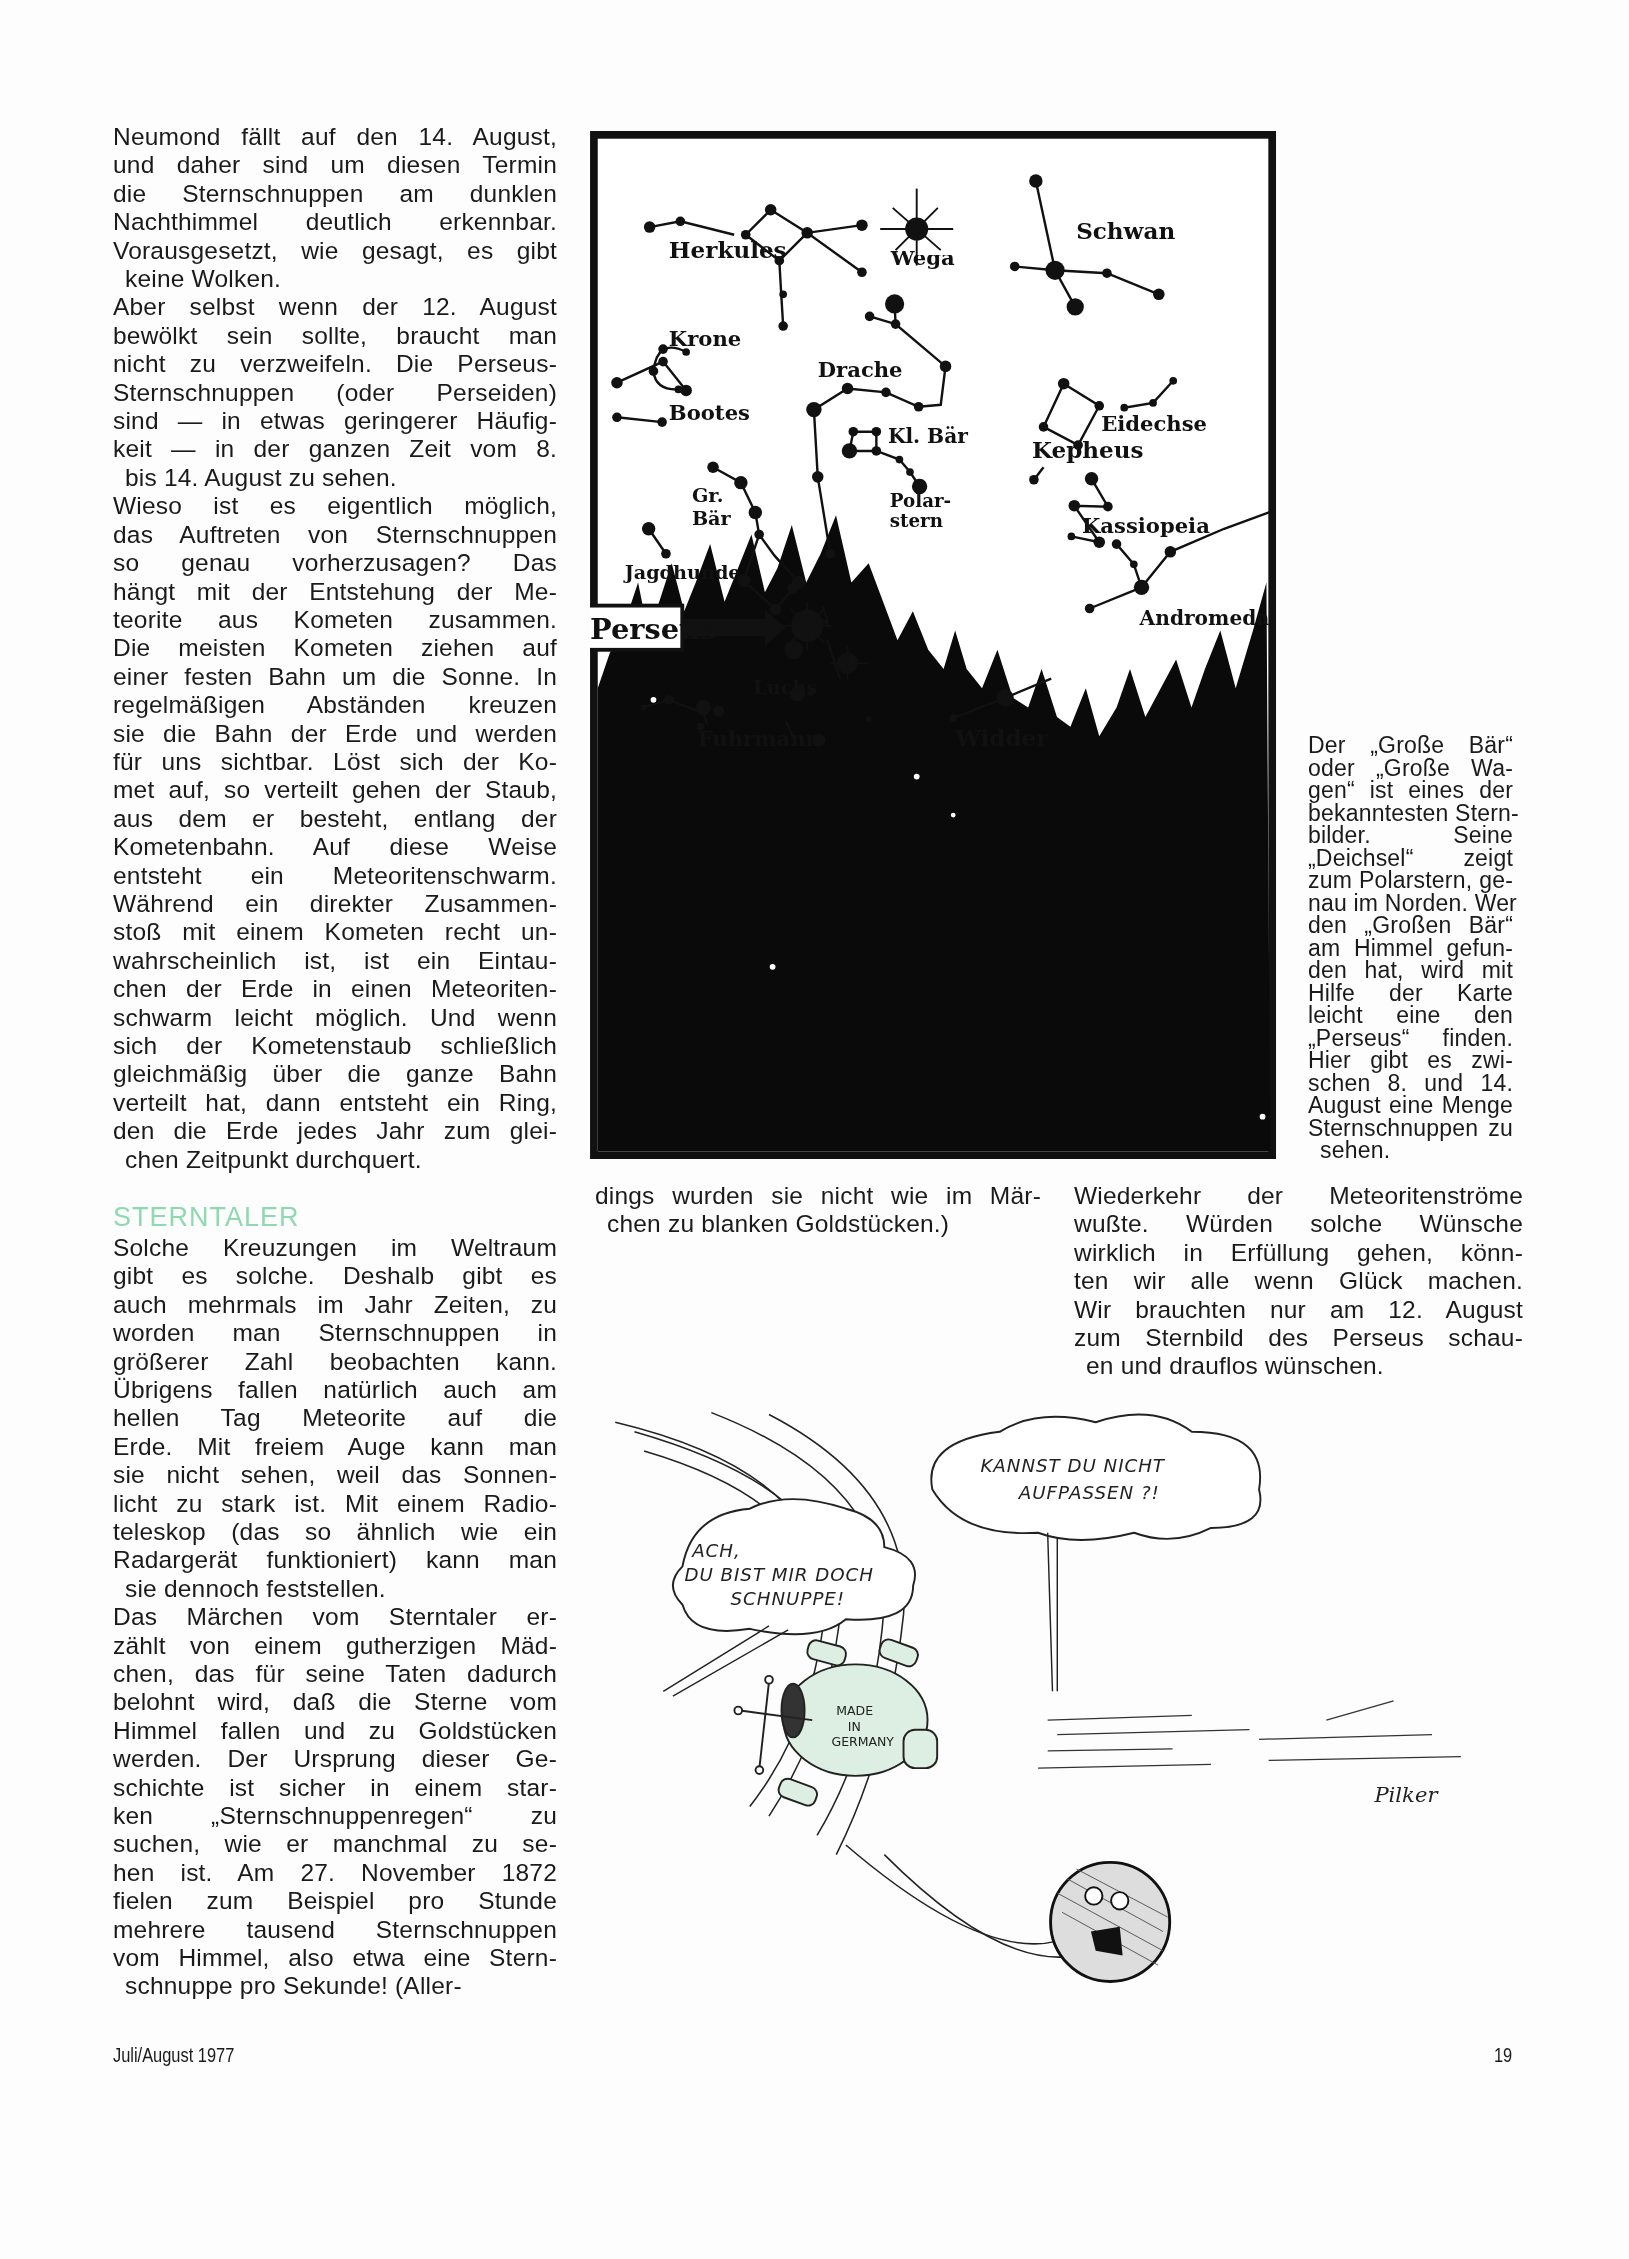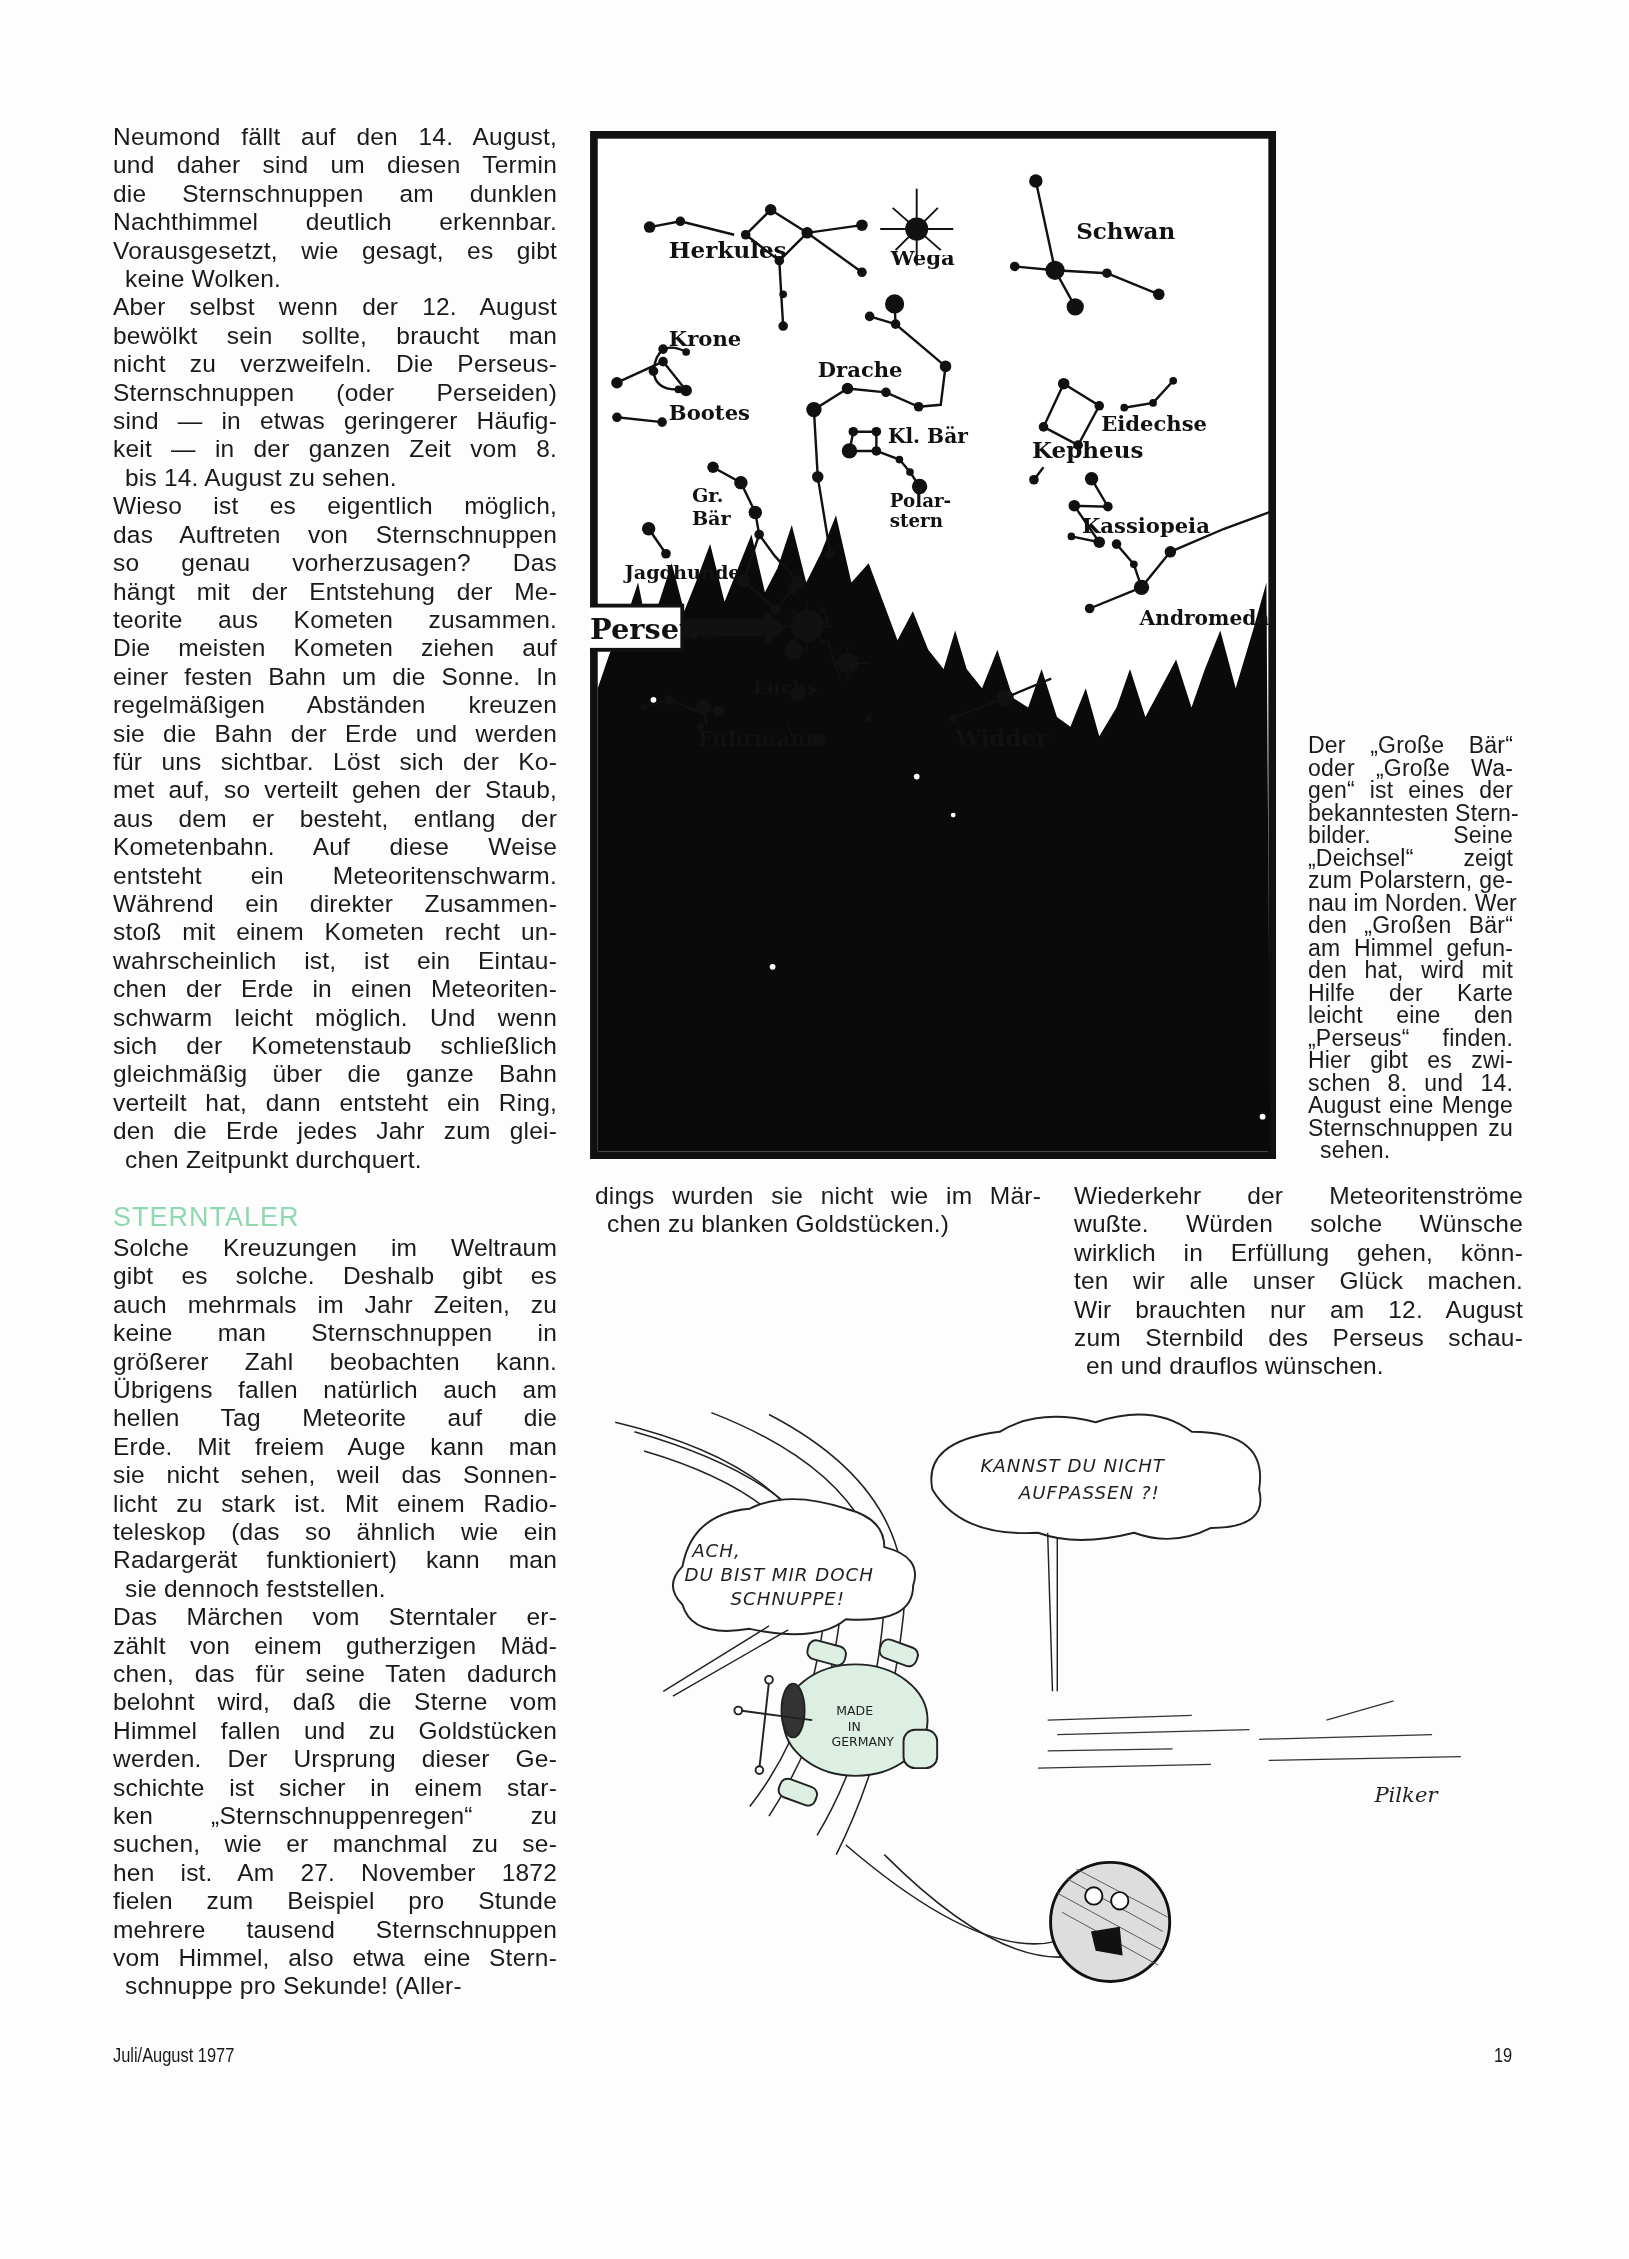--- a/index.html
+++ b/index.html
@@ -67,21 +67,21 @@
       <span class="line">gleichmäßig über die ganze Bahn</span>
       <span class="line">verteilt hat, dann entsteht ein Ring,</span>
       <span class="line">den die Erde jedes Jahr zum glei-</span>
       <span class="line last">chen Zeitpunkt durchquert.</span>
     </p>
   <div class="heading">STERNTALER</div>
   <p>
       <span class="line">Solche Kreuzungen im Weltraum</span>
       <span class="line">gibt es solche. Deshalb gibt es</span>
       <span class="line">auch mehrmals im Jahr Zeiten, zu</span>
-      <span class="line">keine man Sternschnuppen in</span>
+      <span class="line">worden man Sternschnuppen in</span>
       <span class="line">größerer Zahl beobachten kann.</span>
       <span class="line">Übrigens fallen natürlich auch am</span>
       <span class="line">hellen Tag Meteorite auf die</span>
       <span class="line">Erde. Mit freiem Auge kann man</span>
       <span class="line">sie nicht sehen, weil das Sonnen-</span>
       <span class="line">licht zu stark ist. Mit einem Radio-</span>
       <span class="line">teleskop (das so ähnlich wie ein</span>
       <span class="line">Radargerät funktioniert) kann man</span>
       <span class="line last">sie dennoch feststellen.</span>
     </p>
@@ -324,21 +324,21 @@
       <span class="line">dings wurden sie nicht wie im Mär-</span>
       <span class="line last">chen zu blanken Goldstücken.)</span>
     </p>
 </div>
 
 <div id="col-right" class="col">
   <p>
       <span class="line">Wiederkehr der Meteoritenströme</span>
       <span class="line">wußte. Würden solche Wünsche</span>
       <span class="line">wirklich in Erfüllung gehen, könn-</span>
-      <span class="line">ten wir alle unser Glück machen.</span>
+      <span class="line">ten wir alle wenn Glück machen.</span>
       <span class="line">Wir brauchten nur am 12. August</span>
       <span class="line">zum Sternbild des Perseus schau-</span>
       <span class="line last">en und drauflos wünschen.</span>
     </p>
 </div>
 
 <svg id="cartoon" viewBox="0 0 1000 640" xmlns="http://www.w3.org/2000/svg">
 
   <g stroke="#222" stroke-width="1.6" fill="none">
     <path d="M20 20 Q230 70 240 200 Q230 330 160 420"></path>

